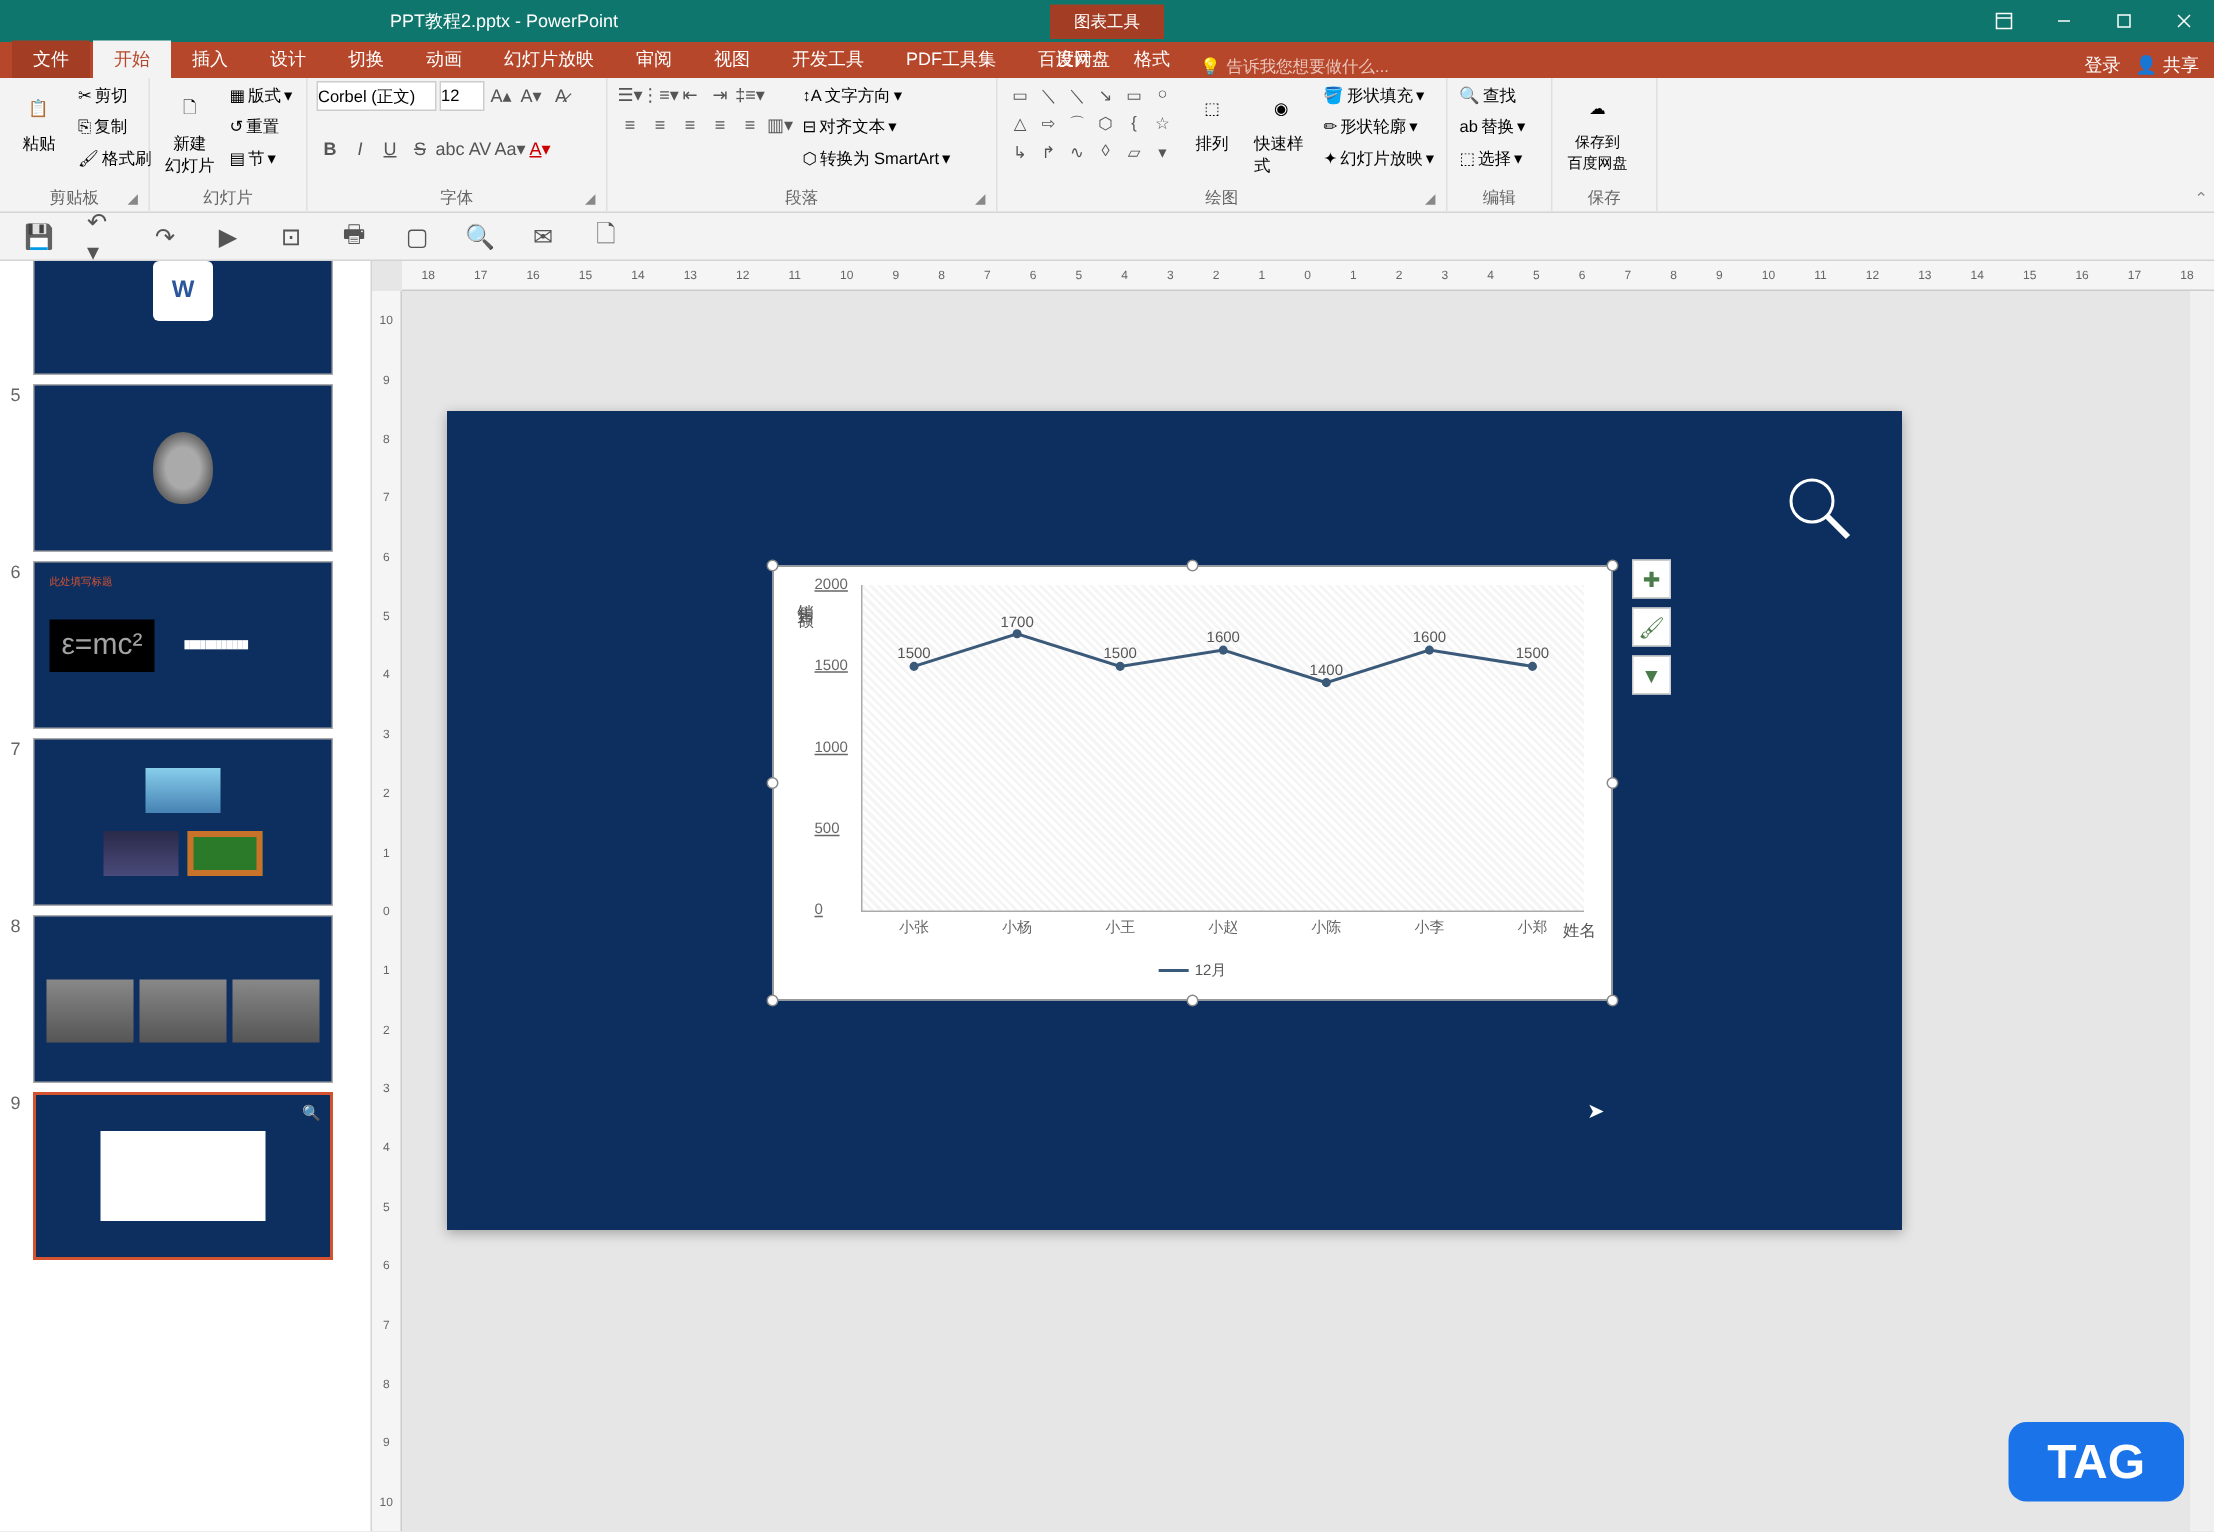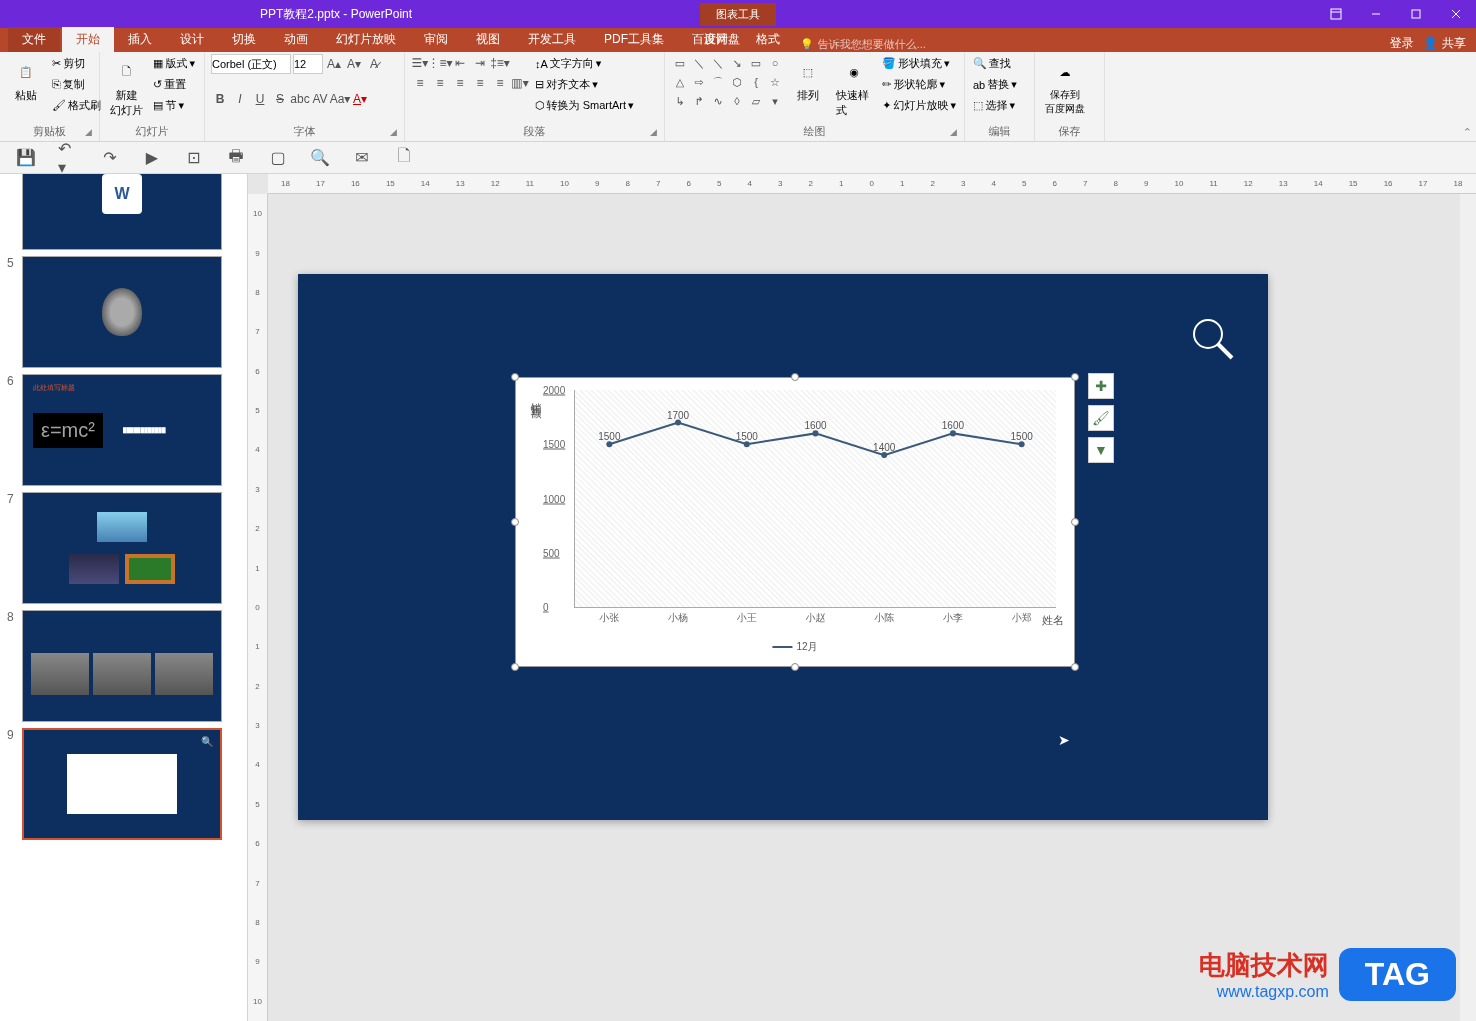--- a/index.html
+++ b/index.html
@@ -1,19 +1,19 @@
 <!DOCTYPE html>
 <html><head>
 <meta charset="utf-8">
 <style>
 * { margin: 0; padding: 0; box-sizing: border-box; font-family: "Microsoft YaHei", sans-serif; }
 body { background: #e6e6e6; overflow: hidden; width: 1476px; height: 1021px; }
 
 
-.titlebar { height: 28px; background: #6d28d9; display: flex; align-items: center; color: #fff; font-size: 12px; }
+.titlebar { height: 28px; background: #0f766e; display: flex; align-items: center; color: #fff; font-size: 12px; }
 .titlebar .title { position: absolute; left: 260px; }
 .titlebar .chart-tools { position: absolute; left: 700px; background: #a33e24; padding: 4px 16px; font-size: 11px; }
 .titlebar .win-controls { position: absolute; right: 0; display: flex; }
 .titlebar .win-btn { width: 40px; height: 28px; display: flex; align-items: center; justify-content: center; cursor: pointer; }
 .titlebar .win-btn svg { width: 12px; height: 12px; stroke: #fff; fill: none; stroke-width: 1; }
 
 
 .ribbon-tabs { height: 24px; background: #b7472a; display: flex; align-items: flex-end; color: #fff; font-size: 12px; padding-left: 8px; }
 .ribbon-tabs .tab { padding: 4px 14px; cursor: pointer; }
 .ribbon-tabs .tab.active { background: #f3f3f3; color: #b7472a; }
@@ -532,20 +532,16 @@
                 <span>12月</span>
               </div>
           </div>
         </div>
 
         <span class="cursor-arrow" style="left:760px;top:458px">➤</span>
       </div>
     </div>
 
     <div class="watermark">
-      <div class="txt">
-        <div class="t1">电脑技术网</div>
-        <div class="t2">www.tagxp.com</div>
-      </div>
       <div class="tag">TAG</div>
     </div>
   </div>
 </div>
 
 </body></html>

